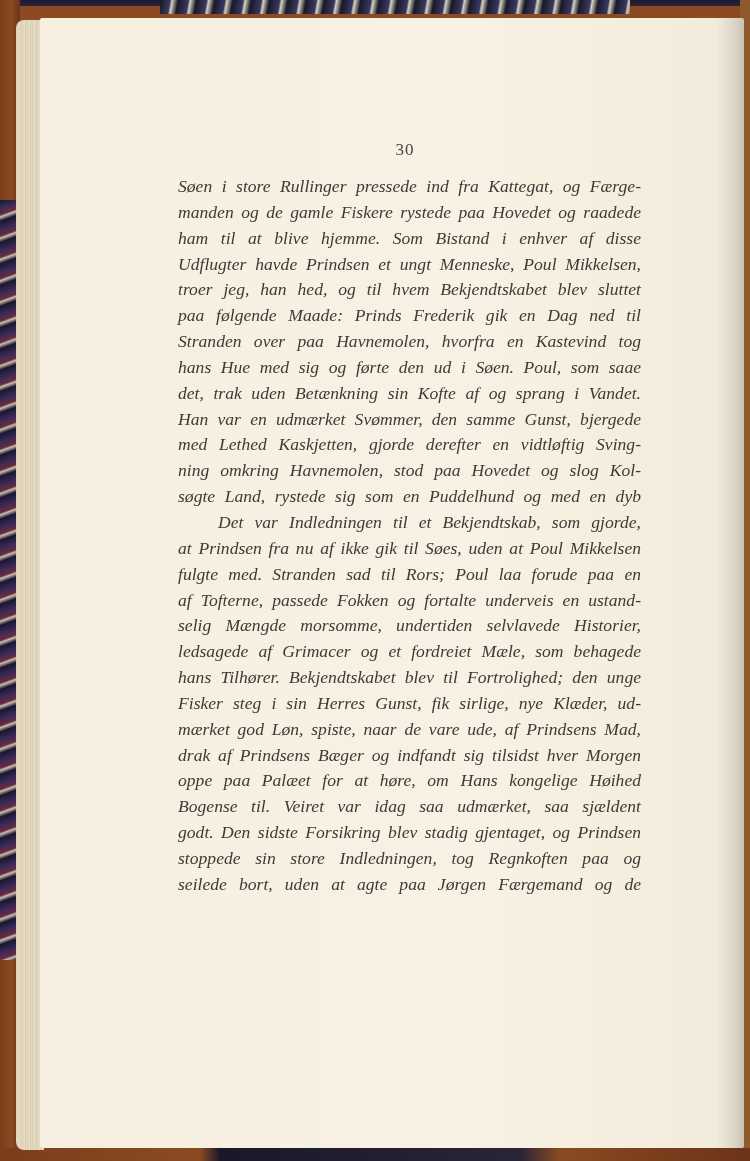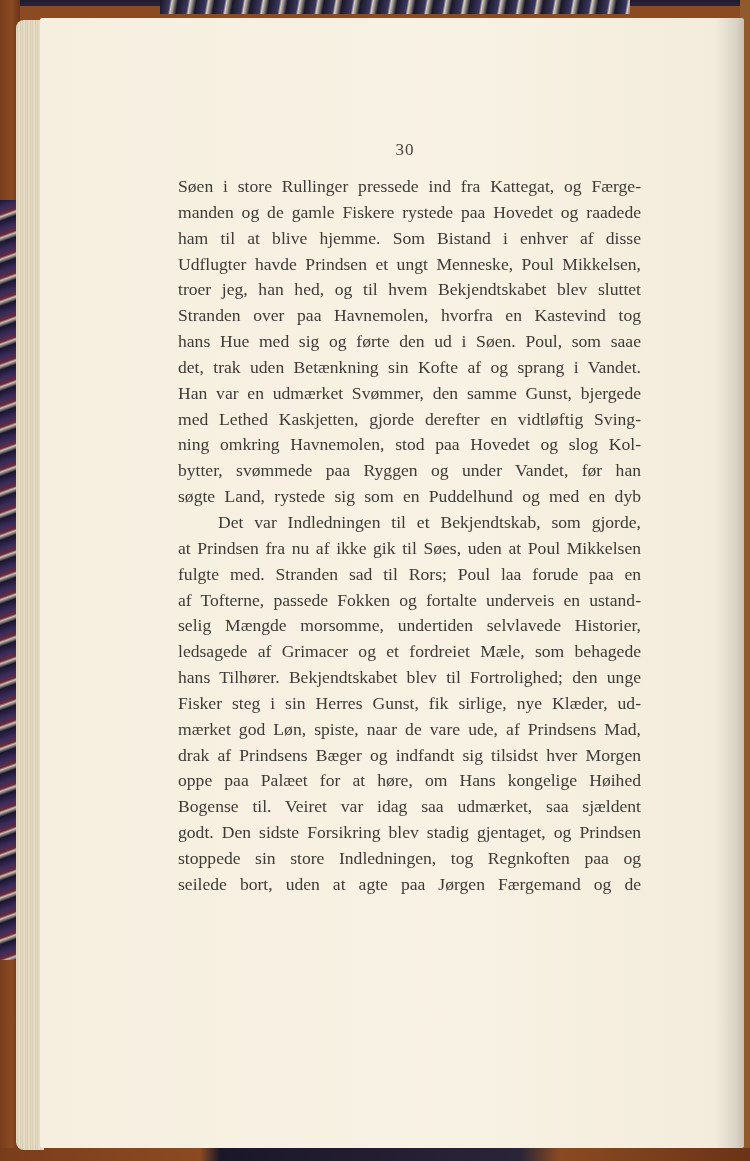--- a/index.html
+++ b/index.html
@@ -48,20 +48,21 @@
       letter-spacing: 1px;
     }
     .text-block {
       position: absolute; left: 178px; top: 174px; width: 463px;
       color: #3e3a36; font-size: 17.6px; line-height: 25.85px;
     }
     .line {
       display: block; white-space: nowrap;
       text-align: justify; text-align-last: justify;
       height: 25.85px;
+      font-style: italic;
     }
     .line.last { text-align-last: left; }
     .line.indent { padding-left: 40px; }
   </style>
 </head>
 <body>
 
 <div class="cover"></div>
 <div class="top-strip"></div>
 <div class="marble"></div>
@@ -72,27 +73,27 @@
 
 <div class="page-number">30</div>
 
 <div class="text-block">
 
   <span class="line">Søen i store Rullinger pressede ind fra Kattegat, og Færge-</span>
   <span class="line">manden og de gamle Fiskere rystede paa Hovedet og raadede</span>
   <span class="line">ham til at blive hjemme. Som Bistand i enhver af disse</span>
   <span class="line">Udflugter havde Prindsen et ungt Menneske, Poul Mikkelsen,</span>
   <span class="line">troer jeg, han hed, og til hvem Bekjendtskabet blev sluttet</span>
+  <span class="line">paa følgende Maade: Prinds Frederik gik en Dag ned til</span>
   <span class="line">Stranden over paa Havnemolen, hvorfra en Kastevind tog</span>
   <span class="line">hans Hue med sig og førte den ud i Søen. Poul, som saae</span>
   <span class="line">det, trak uden Betænkning sin Kofte af og sprang i Vandet.</span>
   <span class="line">Han var en udmærket Svømmer, den samme Gunst, bjergede</span>
   <span class="line">med Lethed Kaskjetten, gjorde derefter en vidtløftig Sving-</span>
   <span class="line">ning omkring Havnemolen, stod paa Hovedet og slog Kol-</span>
-  <span class="line">bytter, svømmede paa Ryggen og under Vandet, før han</span>
   <span class="line">søgte Land, rystede sig som en Puddelhund og med en dyb</span>
 
   <span class="line indent">Det var Indledningen til et Bekjendtskab, som gjorde,</span>
   <span class="line">at Prindsen fra nu af ikke gik til Søes, uden at Poul Mikkelsen</span>
   <span class="line">fulgte med. Stranden sad til Rors; Poul laa forude paa en</span>
   <span class="line">af Tofterne, passede Fokken og fortalte underveis en ustand-</span>
   <span class="line">selig Mængde morsomme, undertiden selvlavede Historier,</span>
   <span class="line">ledsagede af Grimacer og et fordreiet Mæle, som behagede</span>
   <span class="line">hans Tilhører. Bekjendtskabet blev til Fortrolighed; den unge</span>
   <span class="line">Fisker steg i sin Herres Gunst, fik sirlige, nye Klæder, ud-</span>

